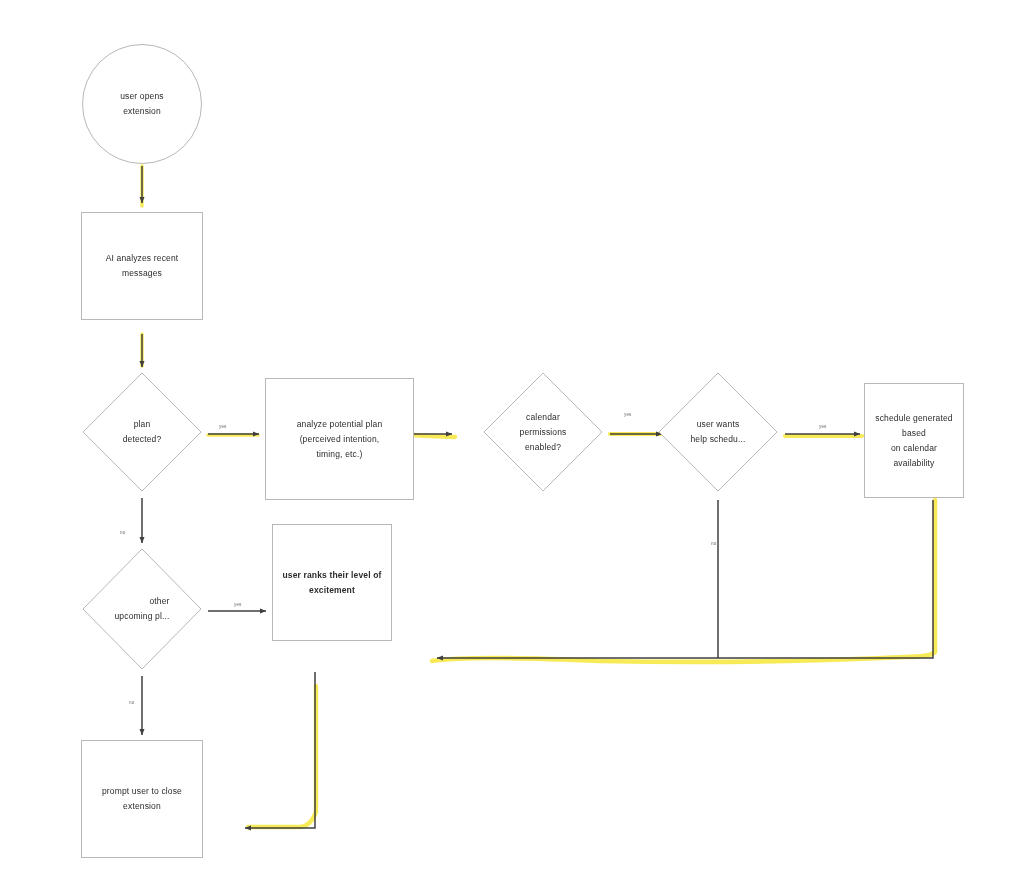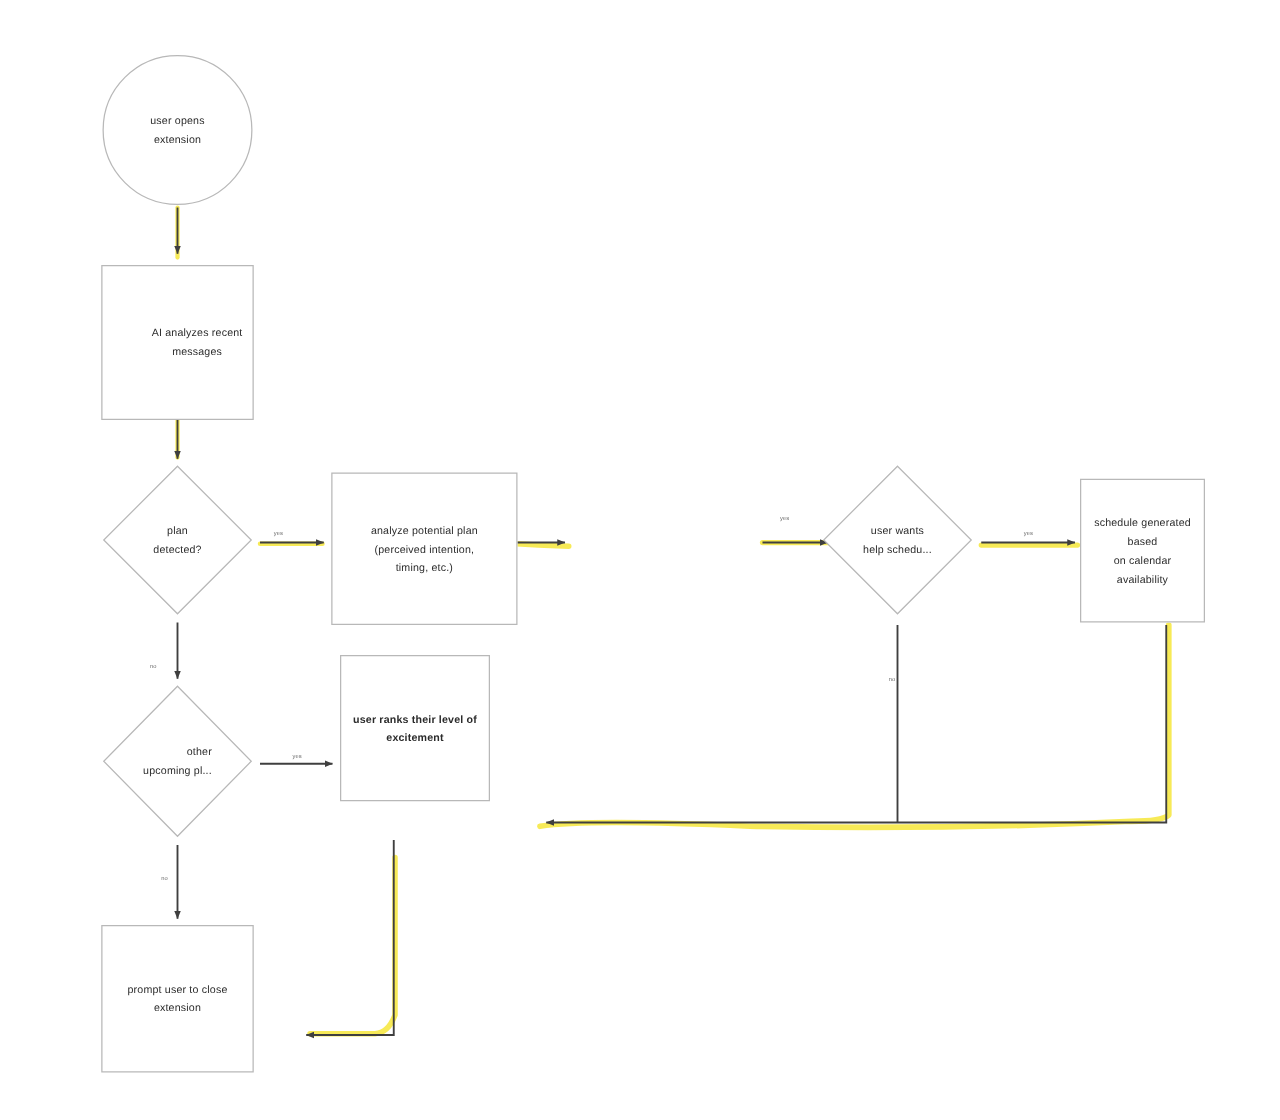--- a/index.html
+++ b/index.html
@@ -118,39 +118,47 @@
 
       <path d="M315,672 L315,828 L245,828" marker-end="url(#arrowDarkL)" stroke-linejoin="miter"></path>
     </g>
   </svg>
 
   <div class="node node-circle" style="left:82px; top:44px; width:120px; height:120px;">
     <div class="node-label">user opens
 extension</div>
   </div>
 
-  <div class="node node-rect" style="left:81px; top:212px; width:122px; height:124px;justify-content:flex-end;">
+  <div class="node node-rect" style="left:81px; top:212px; width:122px; height:108px;">
     <div class="node-label">AI analyzes recent
 messages</div>
   </div>
 
   <div class="node node-diamond" style="left:82px; top:372px; width:120px; height:120px;">
     <svg class="diamond-shape" viewBox="0 0 120 120" xmlns="http://www.w3.org/2000/svg">
       <polygon points="60,1 119,60 60,119 1,60" fill="#ffffff" stroke="#b8b8b8" stroke-width="1"></polygon>
     </svg>
     <div class="node-label">plan
 detected?</div>
   </div>
 
   <div class="node node-rect" style="left:265px; top:378px; width:149px; height:122px;">
     <div class="node-label">analyze potential plan
 (perceived intention,
 timing, etc.)</div>
   </div>
 
+  <div class="node node-diamond" style="left:483px; top:372px; width:120px; height:120px;">
+    <svg class="diamond-shape" viewBox="0 0 120 120" xmlns="http://www.w3.org/2000/svg">
+      <polygon points="60,1 119,60 60,119 1,60" fill="#ffffff" stroke="#b8b8b8" stroke-width="1"></polygon>
+    </svg>
+    <div class="node-label">calendar
+permissions
+enabled?</div>
+  </div>
 
   <div class="node node-diamond" style="left:658px; top:372px; width:120px; height:120px;">
     <svg class="diamond-shape" viewBox="0 0 120 120" xmlns="http://www.w3.org/2000/svg">
       <polygon points="60,1 119,60 60,119 1,60" fill="#ffffff" stroke="#b8b8b8" stroke-width="1"></polygon>
     </svg>
     <div class="node-label">user wants
 help schedu...</div>
   </div>
 
   <div class="node node-rect" style="left:864px; top:383px; width:100px; height:115px;">

